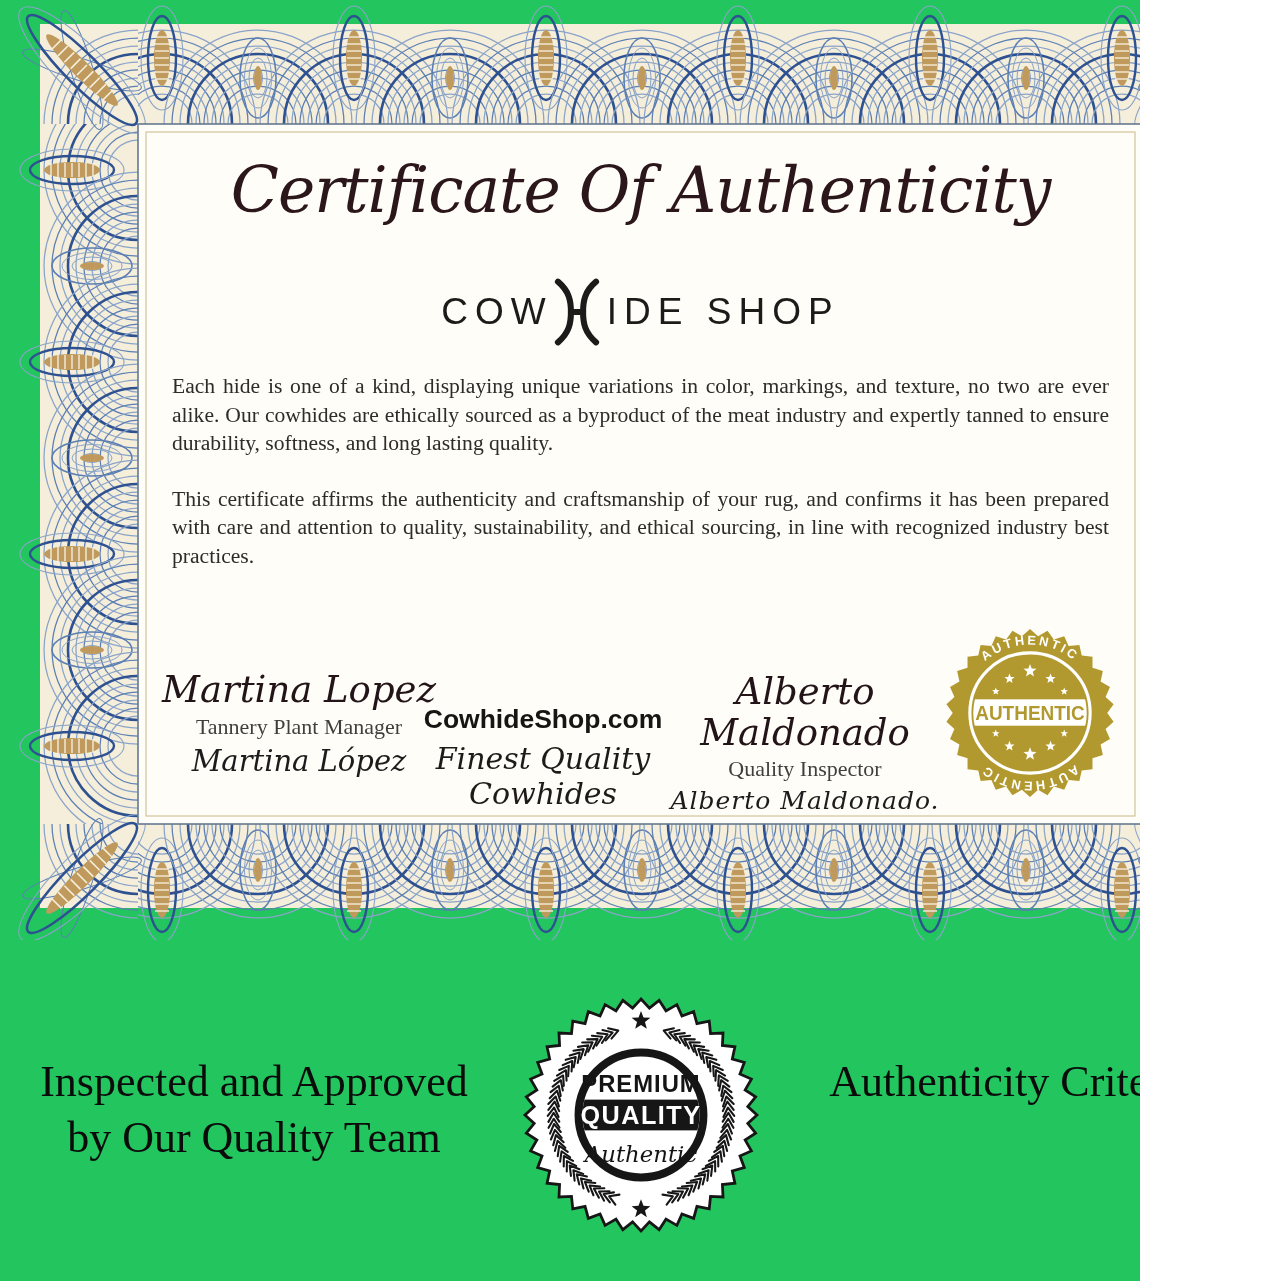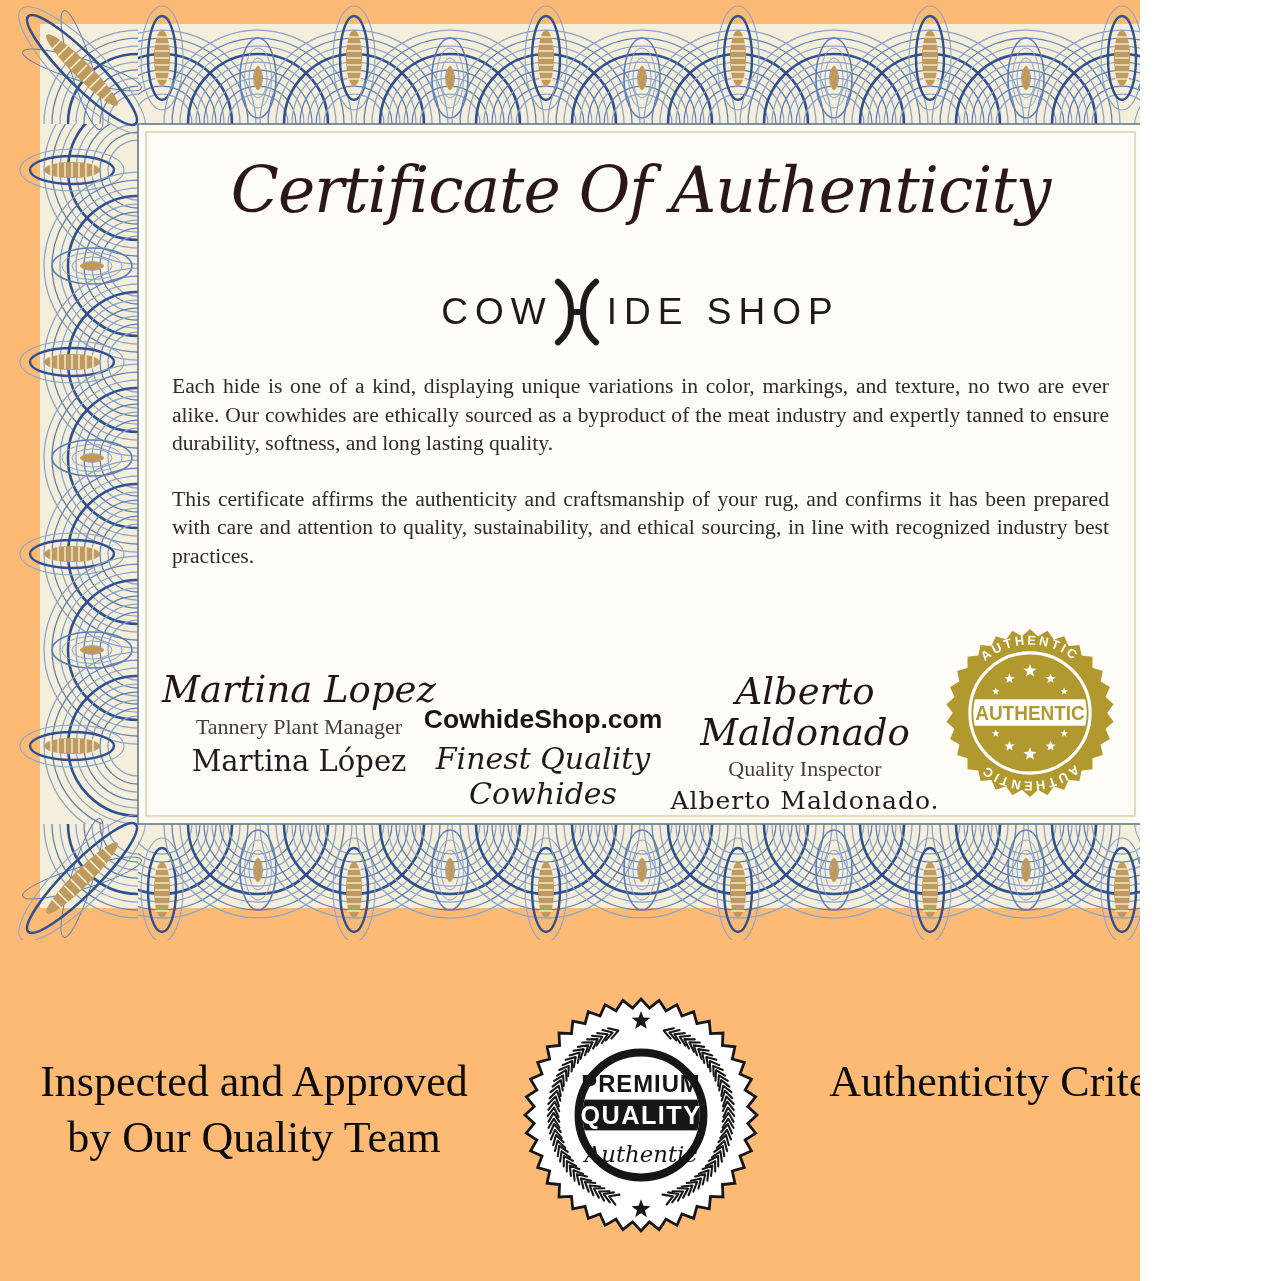--- a/index.html
+++ b/index.html
@@ -1,36 +1,36 @@
 <!DOCTYPE html>
 <html><head>
 <meta charset="utf-8">
 <style>
   html,body{margin:0;padding:0;}
   body{background:#ffffff;}
-  .page{position:relative;width:1140px;height:1281px;background:#fdba74;overflow:hidden;
+  .page{position:relative;width:1140px;height:1281px;background:#22c55e;overflow:hidden;
         font-family:"Liberation Serif",serif;}
   #border-svg{position:absolute;left:0;top:0;}
   
   .panel{position:absolute;left:138px;top:124px;width:1005px;height:700px;}
   .cert-title{position:absolute;top:30px;left:0;width:100%;text-align:center;
      font-family:"DejaVu Serif",serif;font-style:italic;font-size:63px;color:#2b161b;
      letter-spacing:-1px;}
   .logo-row{position:absolute;top:148px;left:0;width:100%;height:80px;
      display:flex;justify-content:center;align-items:center;}
   .logo-txt{font-family:"Liberation Sans",sans-serif;font-size:37px;font-weight:normal;
      color:#1d1b1a;letter-spacing:7px;}
   .hide-glyph{margin:0 4px 0 -2px;}
   .paras{position:absolute;top:248px;left:34px;width:937px;text-align:justify;
      font-size:21.6px;line-height:28.5px;color:#2e2b28;}
   .paras p{margin:0 0 27px 0;}
   .sig{position:absolute;text-align:center;}
   .sig-name{font-family:"DejaVu Serif",serif;font-style:italic;font-size:37px;color:#221418;line-height:1.1;}
   .sig-role{font-size:22px;color:#413f3c;margin-top:3px;}
-  .sig-auto{font-family:"DejaVu Serif",serif;font-size:29px;color:#1c1c1c;margin-top:4px;}
+  .sig-auto{font-family:"DejaVu Serif",serif;font-style:italic;font-size:29px;color:#1c1c1c;margin-top:4px;}
   .sig-left{left:6px;top:546px;width:310px;}
   .sig-center{left:240px;top:580px;width:330px;}
   .sig-site{font-family:"Liberation Sans",sans-serif;font-weight:bold;font-size:26.5px;color:#171513;}
   .sig-tagline{font-family:"DejaVu Serif",serif;font-style:italic;font-size:30px;color:#1e1a18;margin-top:6px;}
   .sig-right{left:502px;top:548px;width:330px;}
   .sig-right .sig-auto{font-size:25px;letter-spacing:1px;}
   #seal-svg{position:absolute;left:942px;top:625px;}
   
   .foot-text{position:absolute;text-align:center;font-size:44px;line-height:1.27;color:#0b0b0b;}
   .foot-left{left:28px;top:1054px;width:452px;}

